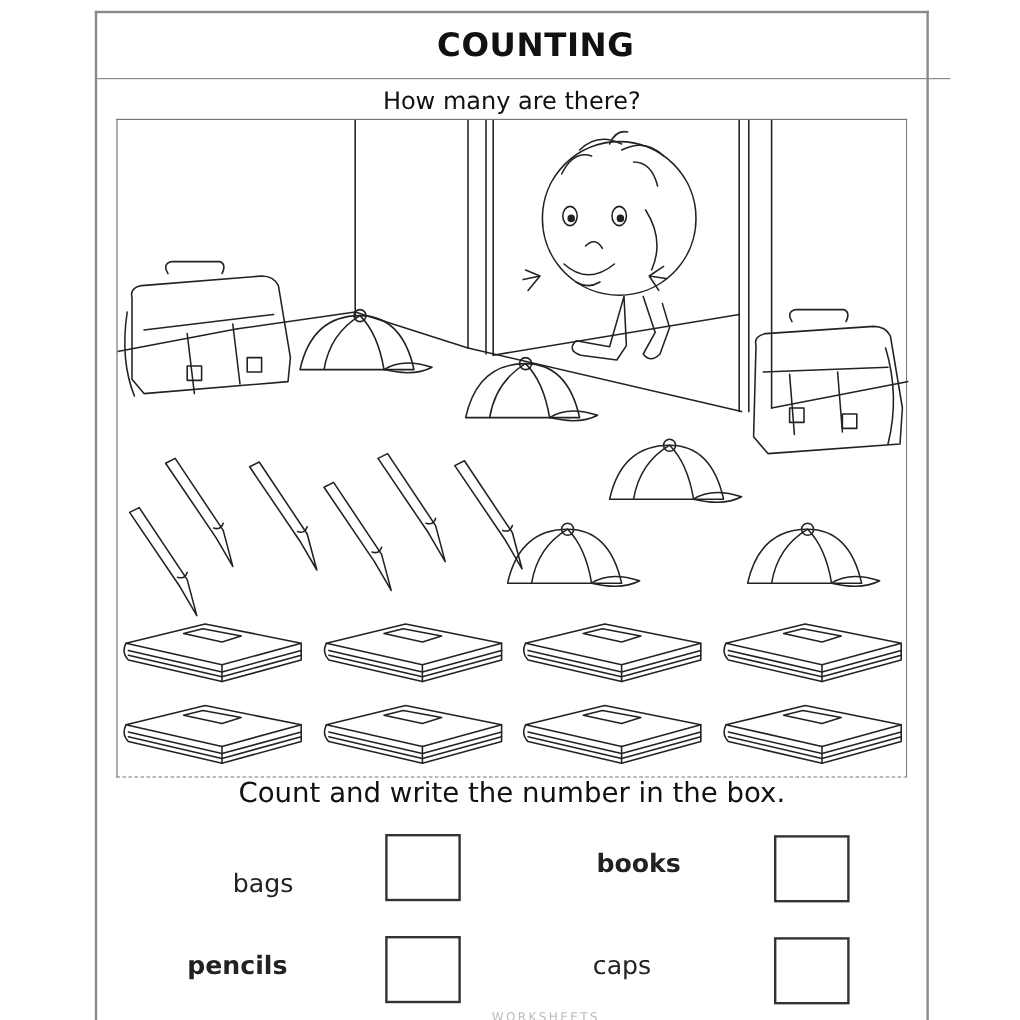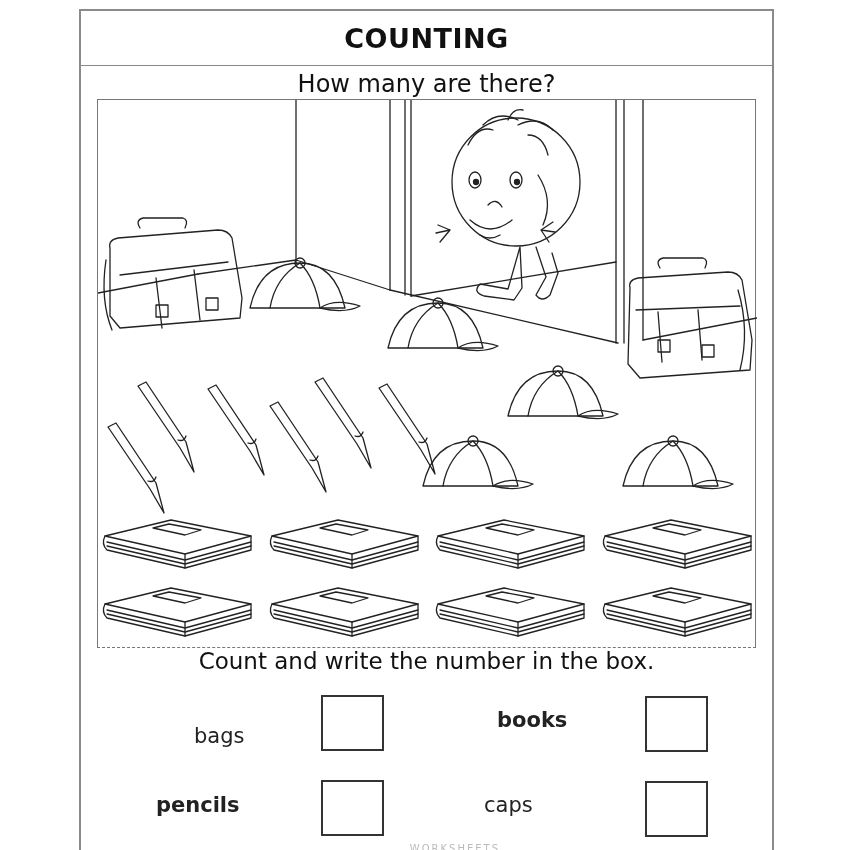--- a/index.html
+++ b/index.html
@@ -1,20 +1,20 @@
 <!DOCTYPE html>
 <html><head>
   <meta charset="utf-8">
   <style>
     html, body { margin:0; padding:0; background:#ffffff; }
     body { width:850px; height:850px; position:relative; overflow:hidden; font-family:"DejaVu Sans", sans-serif; color:#111; }
     .sheet { position:absolute; left:79px; top:9px; width:695px; height:860px; border:2px solid #8a8a8a; box-sizing:border-box; border-bottom:none; }
-    .title-bar { position:absolute; left:0; top:0; width:100%; height:54px; border-bottom:1.5px solid #8a8a8a; display:flex; align-items:center; justify-content:center; }
+    .title-bar { position:absolute; left:0; top:0; width:100%; height:54px; border-bottom:1.5px solid #8a8a8a; display:flex; align-items:center; justify-content:center;padding-left:20px; }
     .title { font-family:"DejaVu Sans", sans-serif; font-weight:bold; font-size:27px; letter-spacing:0.5px; color:#111; }
-    .subtitle { position:absolute; left:0; top:56px; width:100%; text-align:center; font-family:"DejaVu Sans", sans-serif; font-size:24px; color:#111; line-height:34px; }
+    .subtitle { position:absolute; left:0; top:56px; width:100%; text-align:center; font-family:"DejaVu Sans", sans-serif; font-size:20px; color:#111; line-height:34px; }
     .scene { position:absolute; left:97px; top:99px; width:659px; height:549px; border:1.5px solid #777; border-bottom:1.5px dashed #777; box-sizing:border-box; background:#fff; }
     .scene svg { position:absolute; left:0; top:0; }
     .instruction { position:absolute; left:79px; top:648px; width:695px; text-align:center; font-family:"DejaVu Sans", sans-serif; font-size:23px; color:#111; }
     .label { position:absolute; font-family:"DejaVu Sans", sans-serif; font-size:21px; color:#222; }
     .answer-box { position:absolute; width:63px; height:56px; border:2px solid #333; box-sizing:border-box; background:#fff; cursor:text; }
     .footer-mark { position:absolute; left:350px; top:843px; width:150px; height:7px; overflow:hidden; font-size:10px; color:#bbb; text-align:right; letter-spacing:2px; }
   </style>
 </head>
 <body>
 
@@ -202,16 +202,16 @@
 
 <span class="label" style="left:156px; top:724px;margin-left:38px;">bags</span>
 <div class="answer-box" style="left:321px; top:695px;"></div>
 
 <span class="label" style="left:497px; top:708px;font-weight:bold;">books</span>
 <div class="answer-box" style="left:645px; top:696px;"></div>
 
 <span class="label" style="left:156px; top:793px;font-weight:bold;">pencils</span>
 <div class="answer-box" style="left:321px; top:780px;"></div>
 
-<span class="label" style="left:484px; top:793px;">caps</span>
+<span class="label" style="left:494px; top:793px;">caps</span>
 <div class="answer-box" style="left:645px; top:781px;"></div>
 
 <div class="footer-mark">WORKSHEETS</div>
 
 </body></html>

